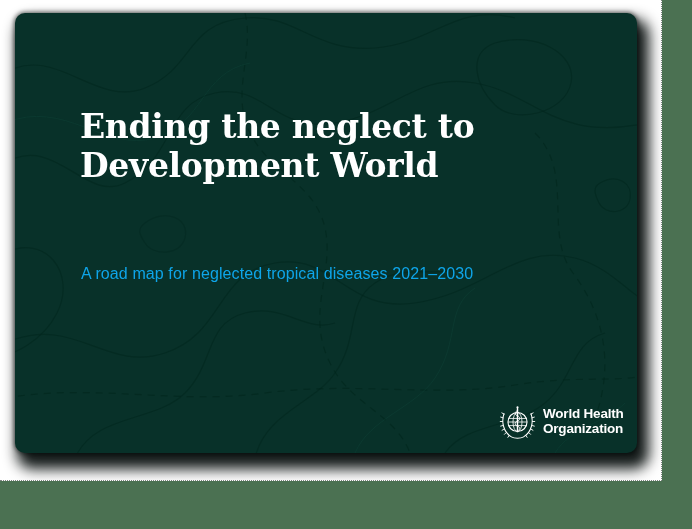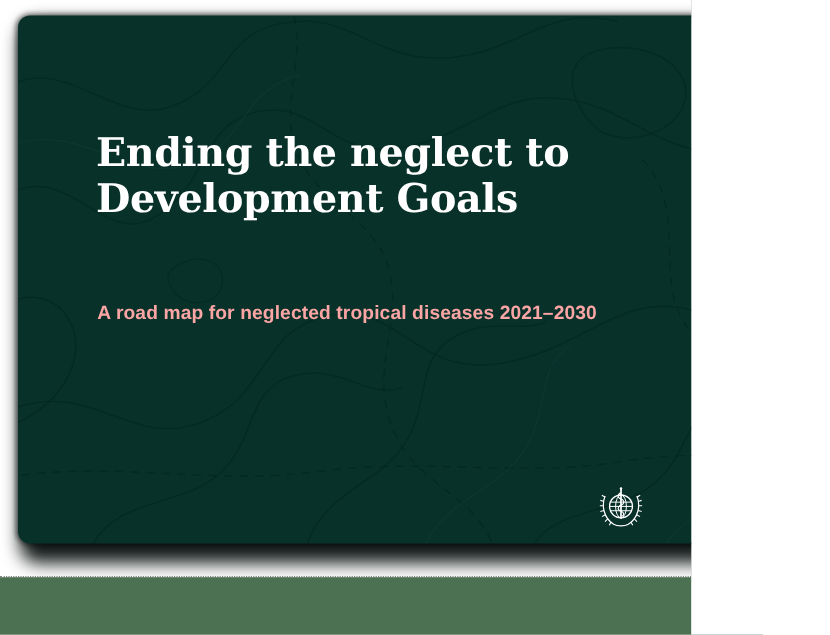--- a/index.html
+++ b/index.html
@@ -2,21 +2,21 @@
 <html><head>
 <meta charset="utf-8">
 <style>
   html, body {
     margin: 0;
     padding: 0;
     font-family: "Liberation Sans", sans-serif;
   }
   .canvas {
     position: relative;
-    width: 576px;
+    width: 692px;
     height: 529px;
     background: #4b7152;          
     overflow: hidden;
   }
   
   .thumbnail {
     position: absolute;
     left: 0; top: 0;
     width: 662px; height: 481px;
     background: #ffffff;
@@ -49,25 +49,25 @@
     width: 470px;
     color: #ffffff;
     font-family: "DejaVu Serif", "Liberation Serif", serif;
     font-weight: bold;
     font-size: 33px;
     line-height: 39px;
     letter-spacing: -0.3px;
   }
   .subtitle-block {
     position: absolute;
-    left: 66px; top: 236px;
-    color: #fca5a5;
+    left: 66px; top: 248px;
+    color: #0ea5e9;
     font-size: 16px;
     line-height: 26px;
-    font-weight: 700;
+    font-weight: 400;
     letter-spacing: 0.1px;
   }
   .who-logo {
     position: absolute;
     left: 482px; top: 388px;
     display: flex;
     align-items: center;
   }
   .who-emblem {
     width: 41px; height: 41px;
@@ -110,21 +110,21 @@
         </g>
         <g fill="none" stroke="#12483b" stroke-opacity="0.35" stroke-width="1">
           <path d="M-10,110 C50,85 90,140 140,125 C190,110 185,60 235,50"></path>
           <path d="M340,440 C355,405 400,395 420,365 C445,328 430,295 460,275"></path>
           <path d="M540,440 C555,415 590,410 610,390"></path>
         </g>
       </svg>
 
       <div class="title">
         <div>Ending the neglect to</div>
-        <div>Development Goals</div>
+        <div>Development World</div>
       </div>
 
       <div class="subtitle-block">
         <div>A road map for neglected tropical diseases 2021–2030</div>
       </div>
 
       <div class="who-logo">
         <svg class="who-emblem" viewBox="0 0 40 40" xmlns="http://www.w3.org/2000/svg">
           <g fill="none" stroke="#ffffff">
 
@@ -150,17 +150,21 @@
               <line x1="32.8" y1="13" x2="35.6" y2="11.4"></line>
               <line x1="33.8" y1="16.5" x2="36.8" y2="15.6"></line>
               <line x1="34.2" y1="20" x2="37.2" y2="20"></line>
               <line x1="33.8" y1="23.8" x2="36.8" y2="24.6"></line>
               <line x1="32.8" y1="27.2" x2="35.4" y2="28.8"></line>
               <line x1="30.8" y1="30.6" x2="33.0" y2="32.8"></line>
               <line x1="28.0" y1="33.3" x2="29.6" y2="35.8"></line>
             </g>
           </g>
         </svg>
+        <div class="who-wordmark">
+          <div>World Health</div>
+          <div>Organization</div>
+        </div>
       </div>
 
     </div>
   </div>
 </div>
 
 </body></html>

